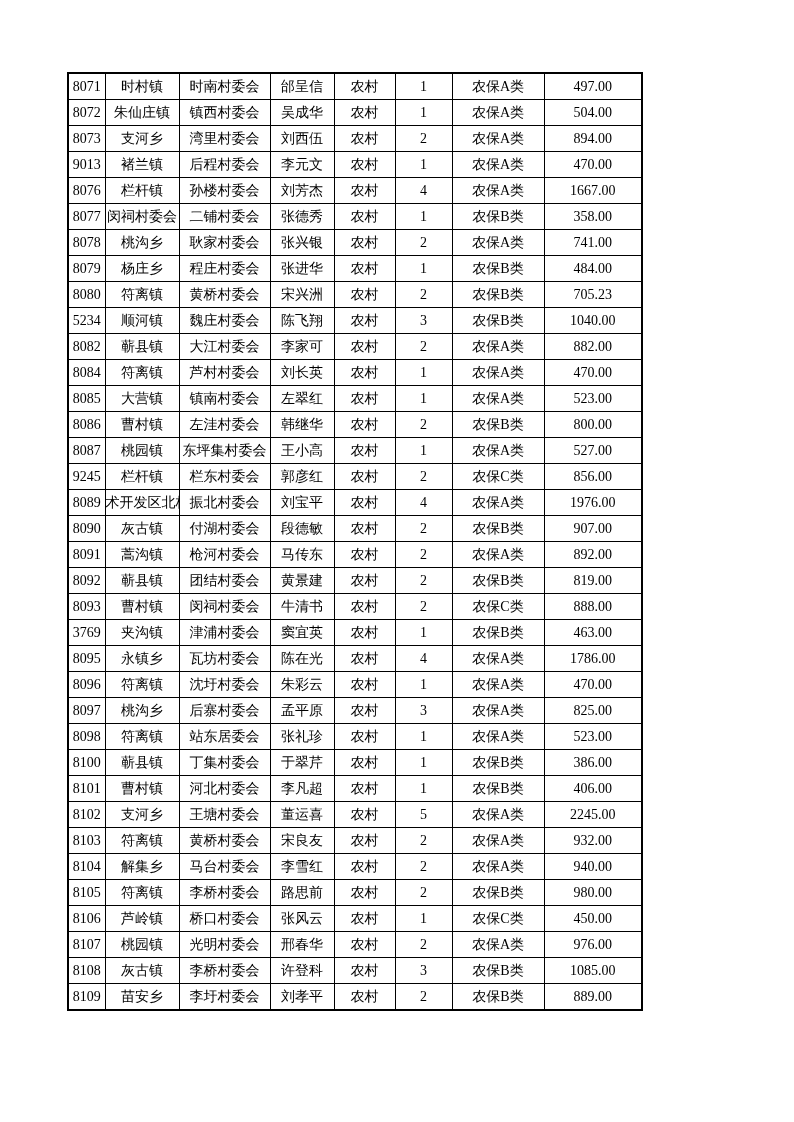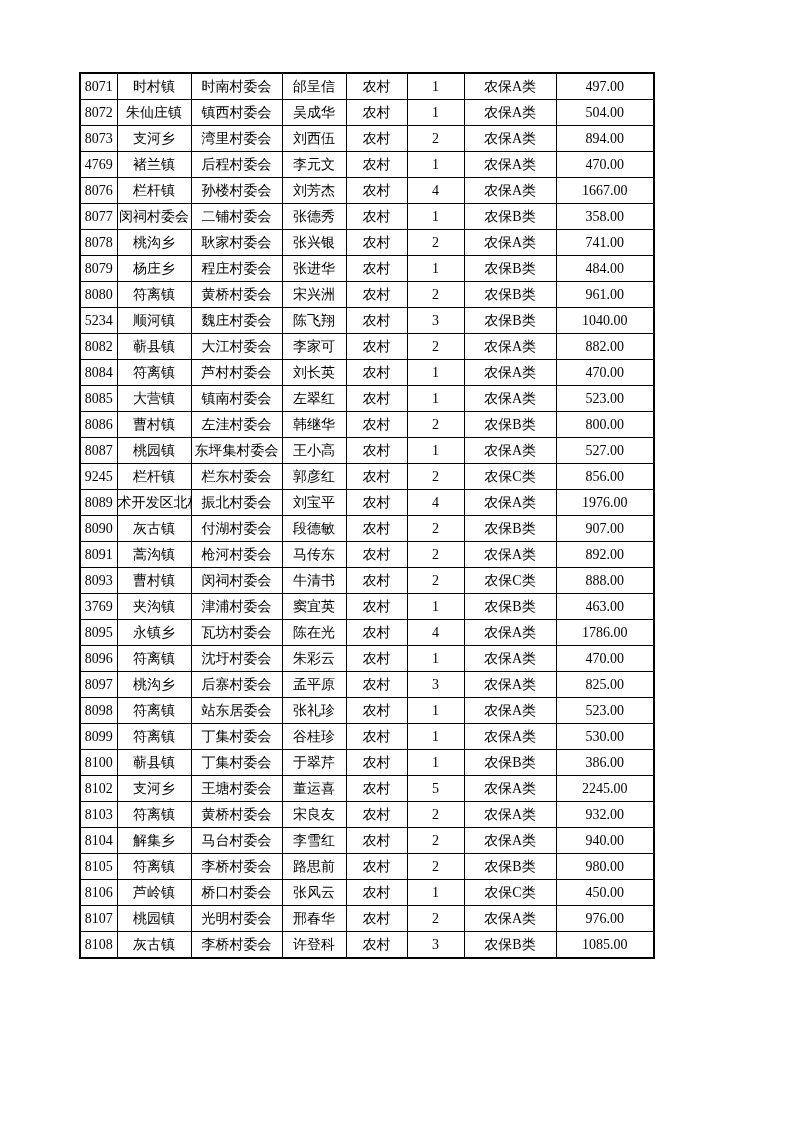--- a/index.html
+++ b/index.html
@@ -14,21 +14,20 @@
   .table-wrap {
     position: absolute;
     left: 67px;
     top: 72px;
   }
   table.grid {
     border-collapse: collapse;
     table-layout: fixed;
     width: 574px;
     border: 2px solid #000000;
-    margin-left: 12px;
   }
   table.grid td {
     border: 1.5px solid #000000;
     height: 25px;
     line-height: 25px;
     padding: 0;
     text-align: center;
     vertical-align: middle;
     font-size: 14px;
     white-space: nowrap;
@@ -75,21 +74,21 @@
           <td>8073</td>
           <td>支河乡</td>
           <td>湾里村委会</td>
           <td>刘西伍</td>
           <td>农村</td>
           <td>2</td>
           <td>农保A类</td>
           <td>894.00</td>
         </tr>
         <tr>
-          <td>4769</td>
+          <td>9013</td>
           <td>褚兰镇</td>
           <td>后程村委会</td>
           <td>李元文</td>
           <td>农村</td>
           <td>1</td>
           <td>农保A类</td>
           <td>470.00</td>
         </tr>
         <tr>
           <td>8076</td>
@@ -132,21 +131,21 @@
           <td>484.00</td>
         </tr>
         <tr>
           <td>8080</td>
           <td>符离镇</td>
           <td>黄桥村委会</td>
           <td>宋兴洲</td>
           <td>农村</td>
           <td>2</td>
           <td>农保B类</td>
-          <td>961.00</td>
+          <td>705.23</td>
         </tr>
         <tr>
           <td>5234</td>
           <td>顺河镇</td>
           <td>魏庄村委会</td>
           <td>陈飞翔</td>
           <td>农村</td>
           <td>3</td>
           <td>农保B类</td>
           <td>1040.00</td>
@@ -235,20 +234,30 @@
           <td>8091</td>
           <td>蒿沟镇</td>
           <td>枪河村委会</td>
           <td>马传东</td>
           <td>农村</td>
           <td>2</td>
           <td>农保A类</td>
           <td>892.00</td>
         </tr>
         <tr>
+          <td>8092</td>
+          <td>蕲县镇</td>
+          <td>团结村委会</td>
+          <td>黄景建</td>
+          <td>农村</td>
+          <td>2</td>
+          <td>农保B类</td>
+          <td>819.00</td>
+        </tr>
+        <tr>
           <td>8093</td>
           <td>曹村镇</td>
           <td>闵祠村委会</td>
           <td>牛清书</td>
           <td>农村</td>
           <td>2</td>
           <td>农保C类</td>
           <td>888.00</td>
         </tr>
         <tr>
@@ -295,40 +304,40 @@
           <td>8098</td>
           <td>符离镇</td>
           <td>站东居委会</td>
           <td>张礼珍</td>
           <td>农村</td>
           <td>1</td>
           <td>农保A类</td>
           <td>523.00</td>
         </tr>
         <tr>
-          <td>8099</td>
-          <td>符离镇</td>
-          <td>丁集村委会</td>
-          <td>谷桂珍</td>
-          <td>农村</td>
-          <td>1</td>
-          <td>农保A类</td>
-          <td>530.00</td>
-        </tr>
-        <tr>
           <td>8100</td>
           <td>蕲县镇</td>
           <td>丁集村委会</td>
           <td>于翠芹</td>
           <td>农村</td>
           <td>1</td>
           <td>农保B类</td>
           <td>386.00</td>
         </tr>
         <tr>
+          <td>8101</td>
+          <td>曹村镇</td>
+          <td>河北村委会</td>
+          <td>李凡超</td>
+          <td>农村</td>
+          <td>1</td>
+          <td>农保B类</td>
+          <td>406.00</td>
+        </tr>
+        <tr>
           <td>8102</td>
           <td>支河乡</td>
           <td>王塘村委会</td>
           <td>董运喜</td>
           <td>农村</td>
           <td>5</td>
           <td>农保A类</td>
           <td>2245.00</td>
         </tr>
         <tr>
@@ -383,16 +392,26 @@
         </tr>
         <tr>
           <td>8108</td>
           <td>灰古镇</td>
           <td>李桥村委会</td>
           <td>许登科</td>
           <td>农村</td>
           <td>3</td>
           <td>农保B类</td>
           <td>1085.00</td>
+        </tr>
+        <tr>
+          <td>8109</td>
+          <td>苗安乡</td>
+          <td>李圩村委会</td>
+          <td>刘孝平</td>
+          <td>农村</td>
+          <td>2</td>
+          <td>农保B类</td>
+          <td>889.00</td>
         </tr>
       </tbody>
   </table>
 </div>
 
 </body></html>

